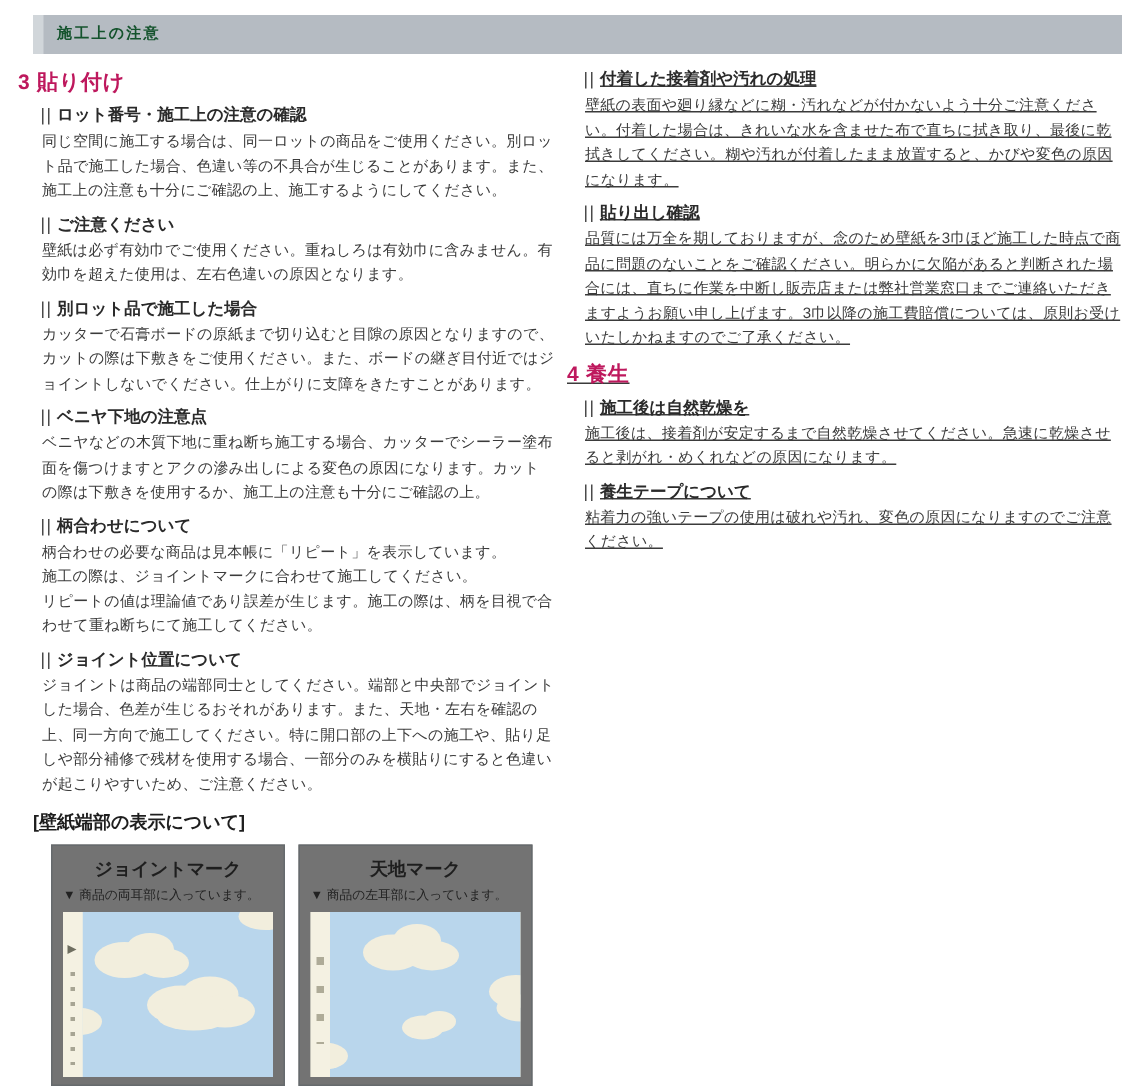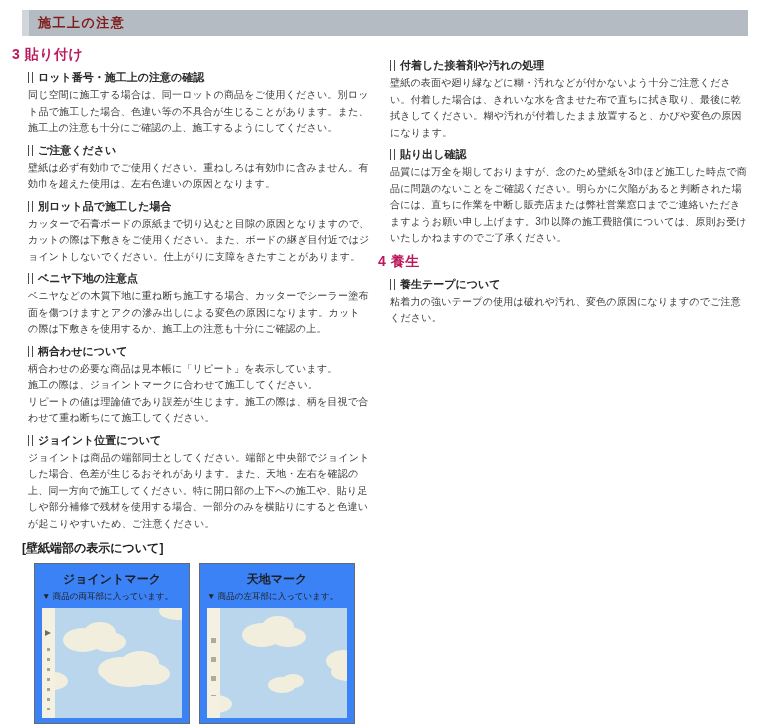--- a/index.html
+++ b/index.html
@@ -19,27 +19,27 @@
     background:#b5bbc2;
   }
   .titlebar-accent {
     position:absolute; left:0; top:0;
     width:7px; height:100%;
     background:#d1d6da;
   }
   .titlebar-text {
     position:absolute; left:16px; top:0;
     line-height:26px;
-    font-size:13px; font-weight:bold; color:#7f1d1d;
+    font-size:10px; font-weight:bold; color:#14532d;
     letter-spacing:1.5px;
   }
 
   
   .col-left  { position:absolute; left:12px;  top:46px; width:358px; }
-  .col-right { position:absolute; left:378px; top:58px; width:371px; }
+  .col-right { position:absolute; left:378px; top:46px; width:371px;text-decoration:underline; }
 
   .num-heading {
     font-size:14px; font-weight:bold; color:#be185d;
     margin:0 0 6px 0; letter-spacing:0.5px;
   }
   .section { margin:0 0 6px 0; }
   .col-left  .section { padding-left:16px; }
   .col-right .section { padding-left:12px; }
 
   .sec-title {
@@ -59,21 +59,21 @@
   }
 
   
   .bracket-heading {
     font-size:12px; font-weight:bold; color:#1e1e1e;
     margin:8px 0 6px 10px;
   }
   .boxes { display:flex; gap:9px; margin-left:22px; }
   .sample-box {
     width:156px; height:161px; box-sizing:border-box;
-    border:1px solid #666a6d; background:#3b82f6;
+    border:1px solid #666a6d; background:#737373;
     padding-top:7px;
   }
   .box-title {
     text-align:center; font-size:12px; font-weight:bold;
     color:#1e1e1e; margin:0 0 3px 0;
   }
   .box-caption {
     font-size:8.5px; color:#222; margin:0 0 5px 7px;
     letter-spacing:0;
   }
@@ -237,20 +237,27 @@
   <div class="section">
     <div class="sec-title">
         <span class="marker"></span>
         <span>貼り出し確認</span>
       </div>
     <p class="sec-body">品質には万全を期しておりますが、念のため壁紙を3巾ほど施工した時点で商品に問題のないことをご確認ください。明らかに欠陥があると判断された場合には、直ちに作業を中断し販売店または弊社営業窓口までご連絡いただきますようお願い申し上げます。3巾以降の施工費賠償については、原則お受けいたしかねますのでご了承ください。</p>
   </div>
 
   <div class="num-heading">4 養生</div>
 
+  <div class="section">
+    <div class="sec-title">
+        <span class="marker"></span>
+        <span>施工後は自然乾燥を</span>
+      </div>
+    <p class="sec-body">施工後は、接着剤が安定するまで自然乾燥させてください。急速に乾燥させると剥がれ・めくれなどの原因になります。</p>
+  </div>
 
   <div class="section">
     <div class="sec-title">
         <span class="marker"></span>
         <span>養生テープについて</span>
       </div>
     <p class="sec-body">粘着力の強いテープの使用は破れや汚れ、変色の原因になりますのでご注意ください。</p>
   </div>
 </div>
 

